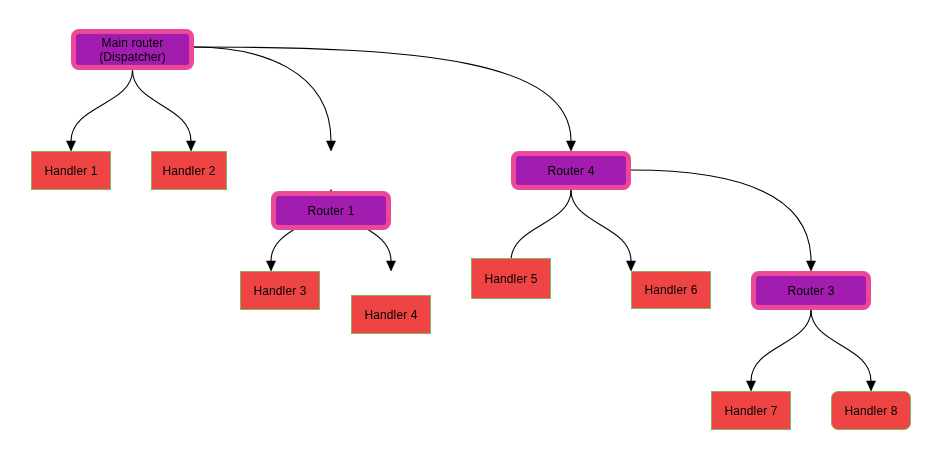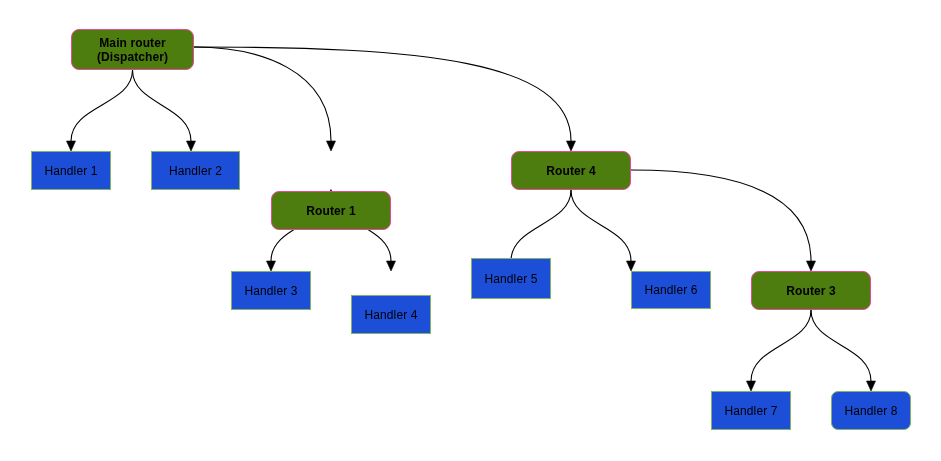--- a/index.html
+++ b/index.html
@@ -33,27 +33,26 @@
     align-items: center;
     justify-content: center;
     text-align: center;
     font-size: 12px;
     line-height: 14px;
     color: #000000;
     white-space: pre-line;
     letter-spacing: 0.1px;
   }
   .node-router {
-    background: #4d7c0f;
-    border: 1px solid #ec4899;
+    background: #a21caf;
+    border: 5px solid #ec4899;
     border-radius: 8px;
-    font-weight: bold;
   }
   .node-handler {
-    background: #1d4ed8;
+    background: #ef4444;
     border: 1px solid #82b366;
     border-radius: 0;
   }
   .edge-path {
     fill: none;
     stroke: #000000;
     stroke-width: 1.1px;
     stroke-linecap: round;
     stroke-linejoin: round;
   }
@@ -113,24 +112,24 @@
       <g>
         <path class="edge-path" d="M 811 310 C 811 345, 871 345, 871 381"></path>
         <path class="edge-arrow" d="M 871 391 L 866.5 381 L 875.5 381 Z"></path>
       </g>
     </svg>
 
   <div id="node-layer">
       <div class="node node-router" style="left: 71px; top: 29px; width: 123px; height: 41px;"><span>Main router
 (Dispatcher)</span></div>
       <div class="node node-handler" style="left: 31px; top: 151px; width: 80px; height: 39px;"><span>Handler 1</span></div>
-      <div class="node node-handler" style="left: 151px; top: 151px; width: 89px; height: 39px;"><span>Handler 2</span></div>
+      <div class="node node-handler" style="left: 151px; top: 151px; width: 76px; height: 39px;"><span>Handler 2</span></div>
       <div class="node node-router" style="left: 271px; top: 151px; width: 120px; height: 39px; margin-top: 40px;"><span>Router 1</span></div>
       <div class="node node-router" style="left: 511px; top: 151px; width: 120px; height: 39px;"><span>Router 4</span></div>
-      <div class="node node-handler" style="left: 231px; top: 271px; width: 80px; height: 39px;"><span>Handler 3</span></div>
+      <div class="node node-handler" style="left: 240px; top: 271px; width: 80px; height: 39px;"><span>Handler 3</span></div>
       <div class="node node-handler" style="left: 351px; top: 271px; width: 80px; height: 39px; margin-top: 24px;"><span>Handler 4</span></div>
       <div class="node node-handler" style="left: 471px; top: 258px; width: 80px; height: 41px;"><span>Handler 5</span></div>
       <div class="node node-handler" style="left: 591px; top: 271px; width: 80px; height: 38px; margin-left: 40px;"><span>Handler 6</span></div>
       <div class="node node-router" style="left: 751px; top: 271px; width: 120px; height: 39px;"><span>Router 3</span></div>
       <div class="node node-handler" style="left: 711px; top: 391px; width: 80px; height: 39px;"><span>Handler 7</span></div>
       <div class="node node-handler" style="left: 831px; top: 391px; width: 80px; height: 39px; border-radius: 7px;"><span>Handler 8</span></div>
     </div>
 
 </div>
 

